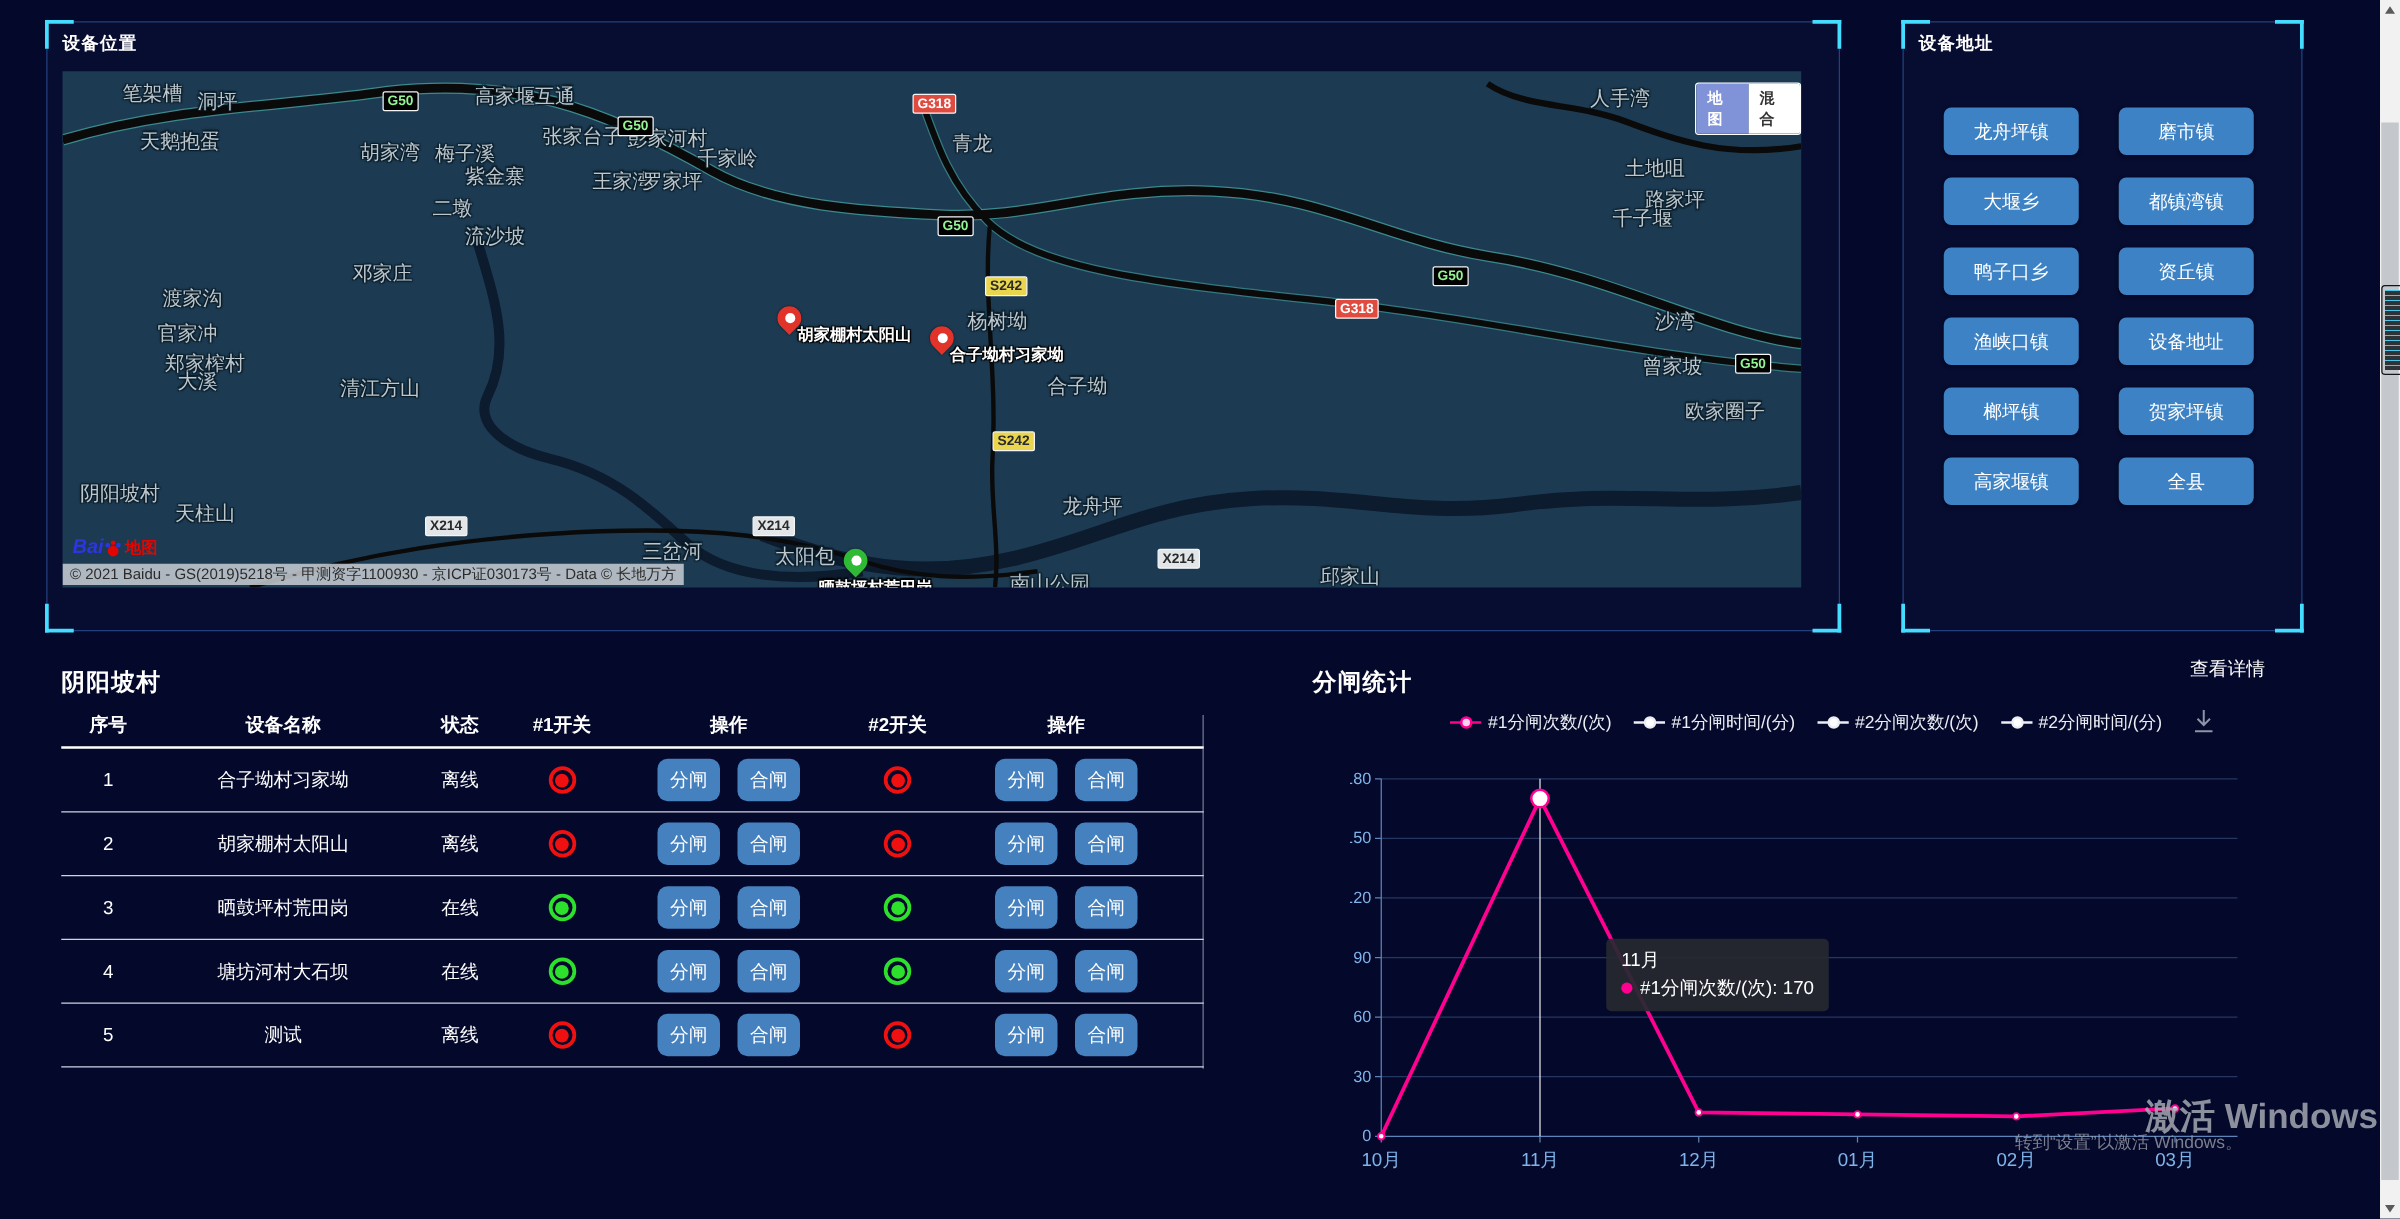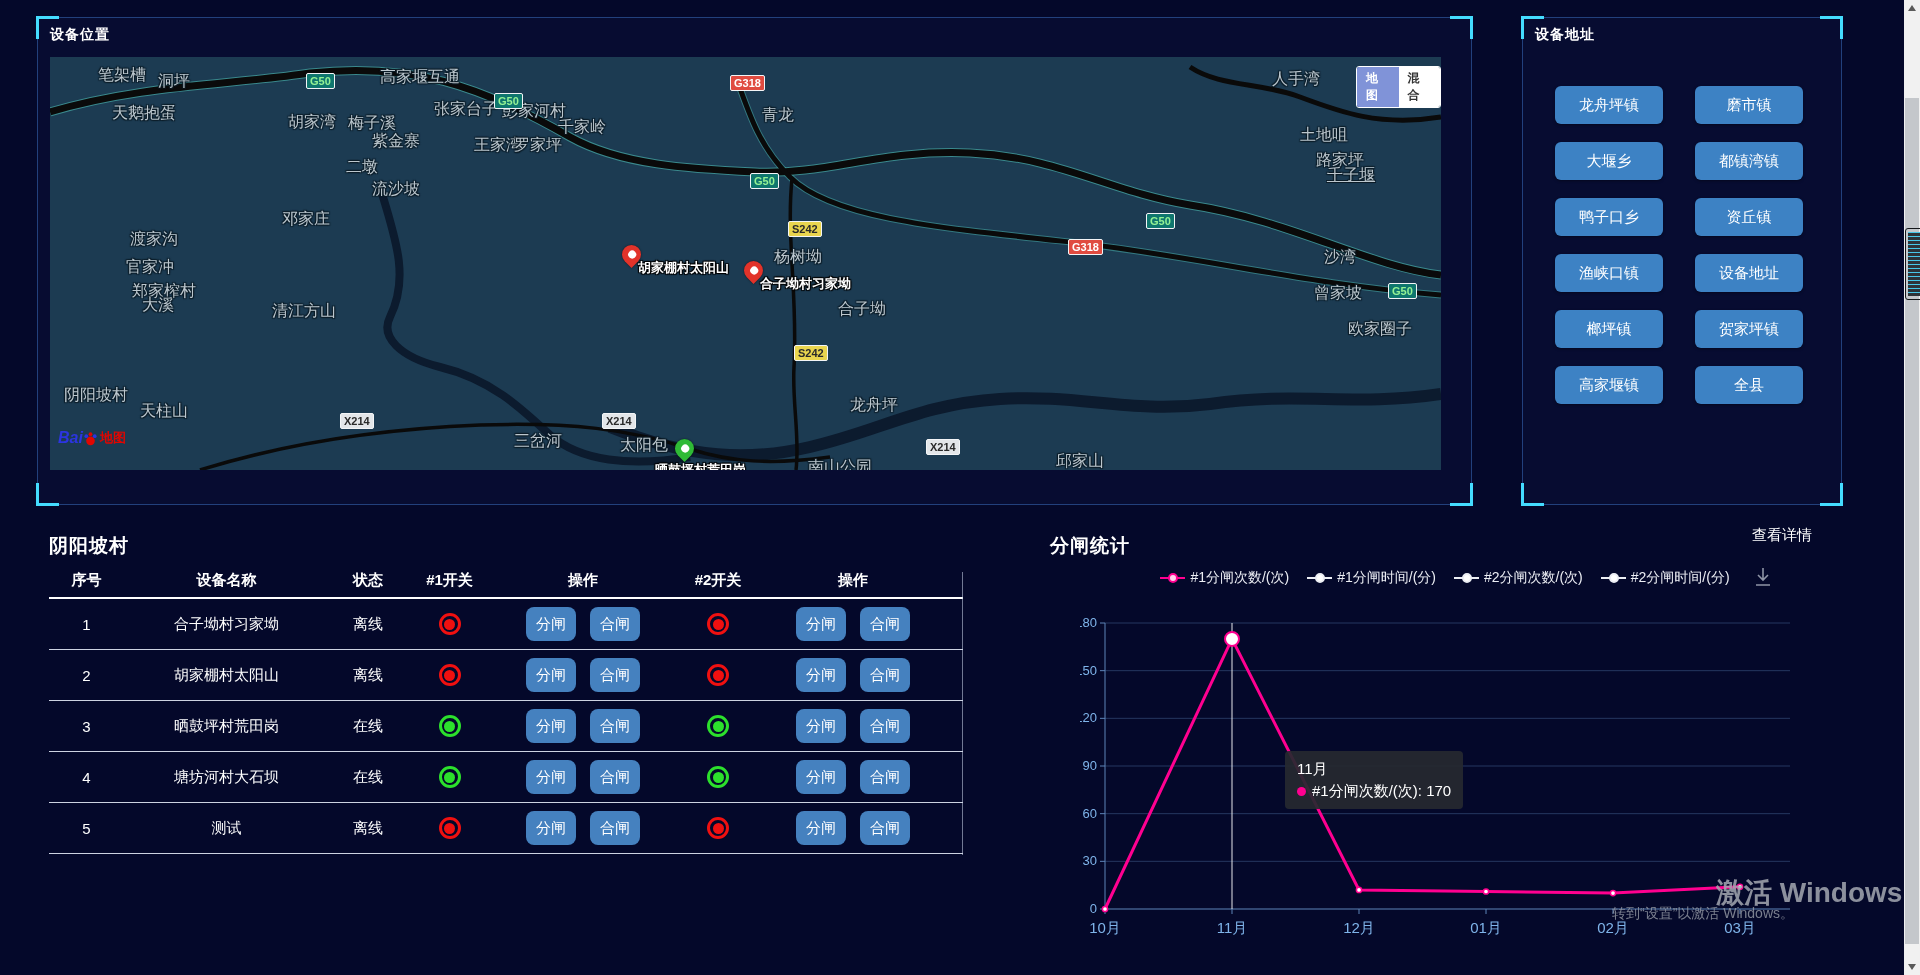--- a/index.html
+++ b/index.html
@@ -13,21 +13,21 @@
   .corner.bl{left:-2px;bottom:-2px;border-left:3px solid #44dcff;border-bottom:3px solid #44dcff;}
   .corner.br{right:-2px;bottom:-2px;border-right:3px solid #44dcff;border-bottom:3px solid #44dcff;}
   .panel-title{position:absolute;left:12px;top:8px;color:#fff;font-size:14px;font-weight:bold;letter-spacing:1px;}
   .section-title{position:absolute;color:#fff;font-size:19px;font-weight:bold;letter-spacing:1px;}
   
   #map{position:absolute;left:12px;top:39px;width:1391px;height:413px;background:#1c3b52;overflow:hidden;}
   .map-label{position:absolute;color:#bcc7ce;font-size:16px;white-space:nowrap;
     text-shadow:1px 1px 1px #0b1b26,-1px -1px 1px #0b1b26,1px -1px 1px #0b1b26,-1px 1px 1px #0b1b26;}
   .shield{position:absolute;font-size:11px;font-weight:bold;line-height:14px;padding:0 3px;border-radius:2px;
     border:1px solid #f3f5f7;white-space:nowrap;}
-  .shield.g{background:#0f766e;color:#94f394;}
+  .shield.g{background:#000000;color:#94f394;}
   .shield.n{background:#e04b40;color:#fff;}
   .shield.s{background:#e9d54e;color:#2a2a2a;}
   .shield.x{background:#e3e6e9;color:#2a2a2a;}
   .pin{position:absolute;width:19px;height:19px;border-radius:50% 50% 50% 0;transform:rotate(-45deg);
     box-shadow:0 0 2px rgba(0,0,0,.6);}
   .pin::after{content:"";position:absolute;left:5.5px;top:5.5px;width:8px;height:8px;border-radius:50%;background:#fff;}
   .pin-label{position:absolute;color:#fff;font-size:13px;font-weight:bold;white-space:nowrap;
     text-shadow:1px 1px 1px #000,-1px -1px 1px #000,1px -1px 1px #000,-1px 1px 1px #000;}
   #map-controls{position:absolute;left:1306px;top:9px;display:flex;border:1px solid #fff;border-radius:3px;overflow:hidden;}
   .map-ctl{font-size:12px;font-weight:bold;padding:3px 9px;cursor:pointer;}
@@ -125,21 +125,21 @@
         <span class="map-label" style="left: 232px; top: 152px;">邓家庄</span>
         <span class="map-label" style="left: 384px; top: 42px;">张家台子</span>
         <span class="map-label" style="left: 452px; top: 44px;">彭家河村</span>
         <span class="map-label" style="left: 508px; top: 60px;">千家岭</span>
         <span class="map-label" style="left: 424px; top: 78px;">王家湾</span>
         <span class="map-label" style="left: 464px; top: 78px;">罗家坪</span>
         <span class="map-label" style="left: 712px; top: 48px;">青龙</span>
         <span class="map-label" style="left: 1222px; top: 12px;">人手湾</span>
         <span class="map-label" style="left: 1250px; top: 68px;">土地咀</span>
         <span class="map-label" style="left: 1266px; top: 93px;">路家坪</span>
-        <span class="map-label" style="left: 1277px; top: 108px; text-decoration: underline;">千子堰</span>
+        <span class="map-label" style="left: 1240px; top: 108px;">千子堰</span>
         <span class="map-label" style="left: 1274px; top: 190px;">沙湾</span>
         <span class="map-label" style="left: 1264px; top: 226px;">曾家坡</span>
         <span class="map-label" style="left: 1298px; top: 262px;">欧家圈子</span>
         <span class="map-label" style="left: 724px; top: 190px;">杨树坳</span>
         <span class="map-label" style="left: 788px; top: 242px;">合子坳</span>
         <span class="map-label" style="left: 222px; top: 244px;">清江方山</span>
         <span class="map-label" style="left: 92px; top: 238px;">大溪</span>
         <span class="map-label" style="left: 14px; top: 328px;">阴阳坡村</span>
         <span class="map-label" style="left: 90px; top: 344px;">天柱山</span>
         <span class="map-label" style="left: 800px; top: 338px;">龙舟坪</span>
@@ -175,20 +175,21 @@
     <div id="baidu-logo">
       <span class="b1">Bai</span>
       <svg width="15" height="15" viewBox="0 0 16 16">
         <circle cx="8" cy="10.5" r="4.6" fill="#e10601"></circle>
         <circle cx="3.5" cy="5.5" r="2" fill="#2c35e0"></circle>
         <circle cx="8" cy="3.4" r="2" fill="#e10601"></circle>
         <circle cx="12.5" cy="5.5" r="2" fill="#2c35e0"></circle>
       </svg>
       <span class="b2">地图</span>
     </div>
+    <div id="map-attr">© 2021 Baidu - GS(2019)5218号 - 甲测资字1100930 - 京ICP证030173号 - Data © 长地万方</div>
   </div>
 </div>
 
 <div class="panel" style="left:1522px;top:17px;width:318px;height:486px;">
   <div class="corner tl"></div>
   <div class="corner tr"></div>
   <div class="corner bl"></div>
   <div class="corner br"></div>
   <div class="panel-title">设备地址</div>
   <div id="addr-grid">

